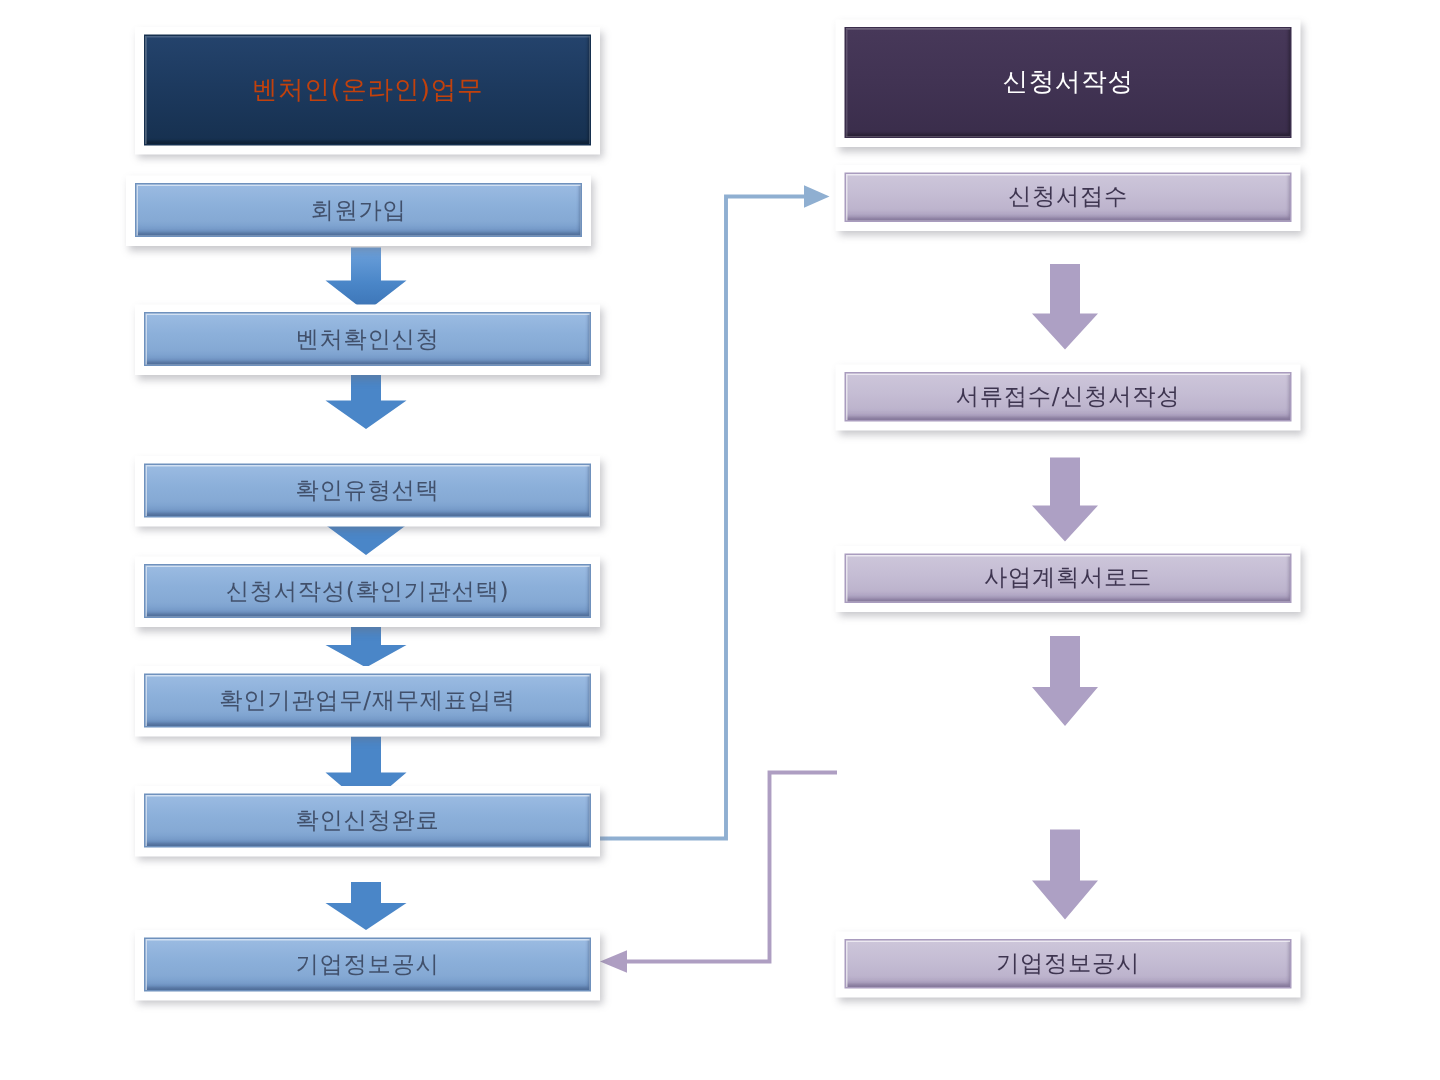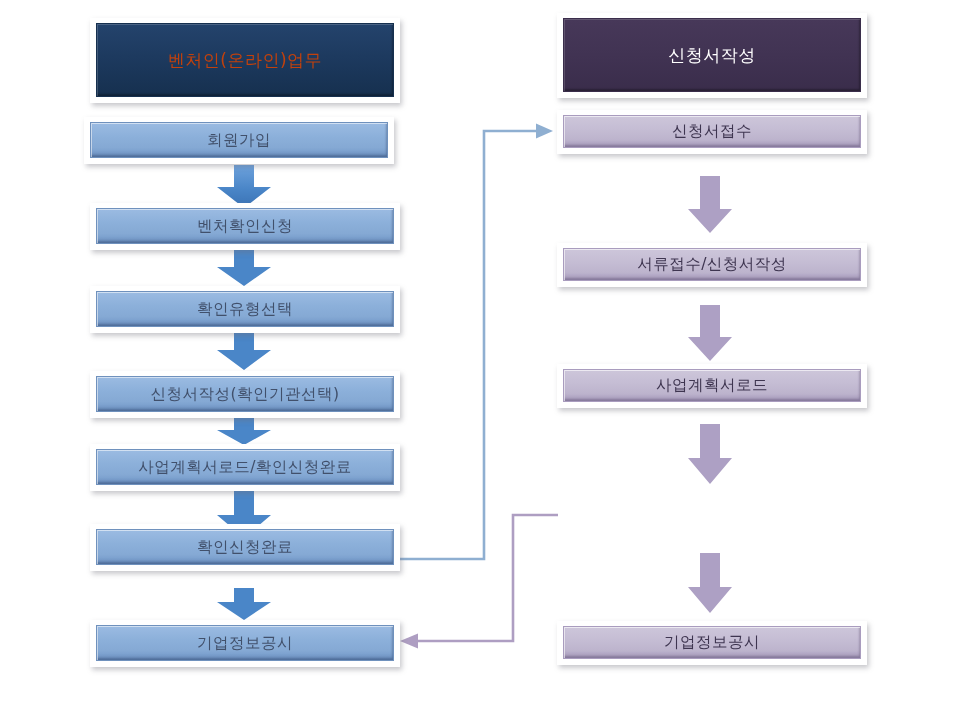--- a/index.html
+++ b/index.html
@@ -195,36 +195,36 @@
     <div class="inner"></div>
     <span class="label">회원가입</span>
   </div>
 
   <div class="node box-blue" style="left:90px; top:203px; width:310px; height:47px;">
     <div class="frame"></div>
     <div class="inner"></div>
     <span class="label">벤처확인신청</span>
   </div>
 
-  <div class="node box-blue" style="left:90px; top:286px; width:310px; height:47px;text-align:center;">
+  <div class="node box-blue" style="left:90px; top:304px; width:310px; height:47px;text-align:center;">
     <div class="frame"></div>
     <div class="inner"></div>
     <span class="label">확인유형선택</span>
   </div>
 
   <div class="node box-blue" style="left:90px; top:371px; width:310px; height:47px;justify-content:center;">
     <div class="frame"></div>
     <div class="inner"></div>
     <span class="label">신청서작성(확인기관선택)</span>
   </div>
 
   <div class="node box-blue" style="left:90px; top:444px; width:310px; height:47px;">
     <div class="frame"></div>
     <div class="inner"></div>
-    <span class="label">사업계획서로드/확인신청완료</span>
+    <span class="label">확인기관업무/재무제표입력</span>
   </div>
 
   <div class="node box-blue" style="left:90px; top:524px; width:310px; height:47px;text-align:right;">
     <div class="frame"></div>
     <div class="inner"></div>
     <span class="label">확인신청완료</span>
   </div>
 
   <div class="node box-blue" style="left:90px; top:620px; width:310px; height:47px;">
     <div class="frame"></div>

